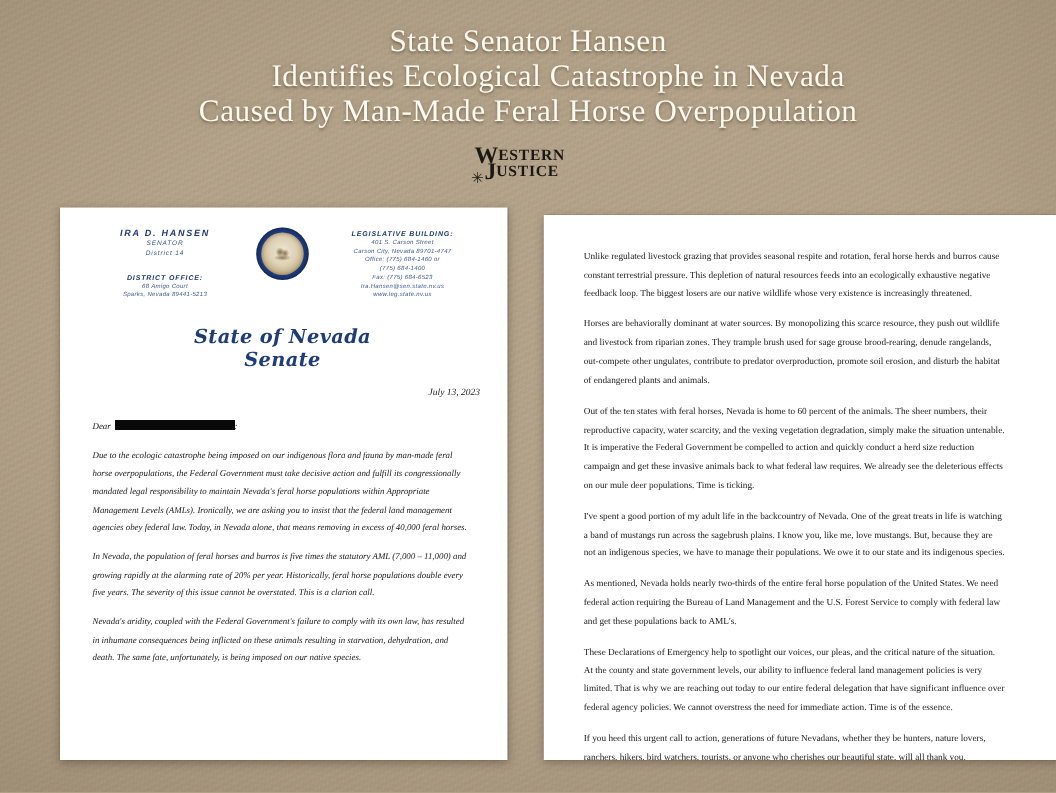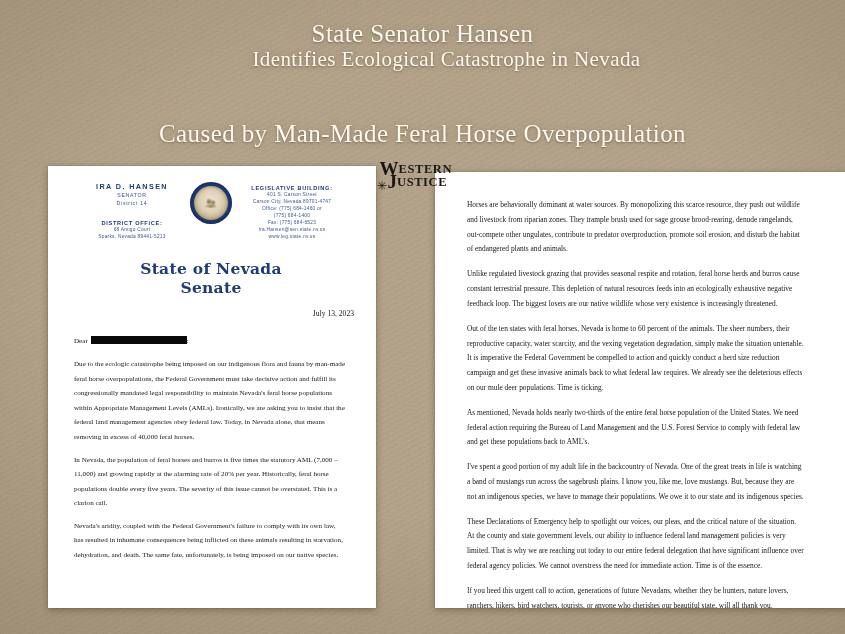--- a/index.html
+++ b/index.html
@@ -45,22 +45,22 @@
   }
   .headline {
     color: #fdfaf2;
     font-family: "Liberation Serif", serif;
     font-weight: 400;
     letter-spacing: .4px;
     text-shadow: 0 1px 2px rgba(80,60,38,.50), 0 0 8px rgba(120,98,70,.28);
     line-height: 1.12;
   }
   #title-line-1 { font-size: 25px; padding-top: 20px; }
-  #title-line-2 { font-size: 21px; padding-left: 48px; }
-  #title-line-3 { font-size: 25px; margin-top: 48px; }
+  #title-line-2 { font-size: 25px; padding-left: 48px; }
+  #title-line-3 { font-size: 25px; }
 
   
   #logo {
     margin: 7px auto 0;
     width: 110px; height: 40px;
     position: relative;
     color: #1b1814;
     font-family: "Liberation Serif", serif;
     text-align: left;
   }
@@ -81,21 +81,21 @@
     font-size: 12px; line-height: 11px; text-align: center;
   }
 
   
   .page {
     position: absolute;
     background: #ffffff;
     box-shadow: 0 2px 7px rgba(60,44,26,.40), 0 0 1px rgba(0,0,0,.30);
     overflow: hidden;
   }
-  #page-left  { left: 48px;  top: 166px; width: 328px; height: 442px; }
+  #page-left  { left: 48px;  top: 166px; width: 358px; height: 442px; font-style: italic; }
   #page-right { left: 435px; top: 172px; width: 415px; height: 436px; }
 
   .page-inner-left  { padding: 14px 22px 0 20px; }
   .page-inner-right { padding: 16px 46px 0 32px; }
 
   
   #letterhead {
     position: relative;
     height: 74px;
   }
@@ -249,23 +249,23 @@
       <p class="para">Nevada's aridity, coupled with the Federal Government's failure to comply with its own law, has resulted in inhumane consequences being inflicted on these animals resulting in starvation, dehydration, and death. The same fate, unfortunately, is being imposed on our native species.</p>
 
     </div>
   </div>
 </div>
 
 <div class="page" id="page-right">
   <div class="page-inner-right">
     <div class="body-text" id="body-right">
 
+      <p class="para">Unlike regulated livestock grazing that provides seasonal respite and rotation, feral horse herds and burros cause constant terrestrial pressure. This depletion of natural resources feeds into an ecologically exhaustive negative feedback loop. The biggest losers are our native wildlife whose very existence is increasingly threatened.</p>
       <p class="para">Horses are behaviorally dominant at water sources. By monopolizing this scarce resource, they push out wildlife and livestock from riparian zones. They trample brush used for sage grouse brood-rearing, denude rangelands, out-compete other ungulates, contribute to predator overproduction, promote soil erosion, and disturb the habitat of endangered plants and animals.</p>
-      <p class="para">Unlike regulated livestock grazing that provides seasonal respite and rotation, feral horse herds and burros cause constant terrestrial pressure. This depletion of natural resources feeds into an ecologically exhaustive negative feedback loop. The biggest losers are our native wildlife whose very existence is increasingly threatened.</p>
       <p class="para">Out of the ten states with feral horses, Nevada is home to 60 percent of the animals. The sheer numbers, their reproductive capacity, water scarcity, and the vexing vegetation degradation, simply make the situation untenable. It is imperative the Federal Government be compelled to action and quickly conduct a herd size reduction campaign and get these invasive animals back to what federal law requires. We already see the deleterious effects on our mule deer populations. Time is ticking.</p>
+      <p class="para">I've spent a good portion of my adult life in the backcountry of Nevada. One of the great treats in life is watching a band of mustangs run across the sagebrush plains. I know you, like me, love mustangs. But, because they are not an indigenous species, we have to manage their populations. We owe it to our state and its indigenous species.</p>
       <p class="para">As mentioned, Nevada holds nearly two-thirds of the entire feral horse population of the United States. We need federal action requiring the Bureau of Land Management and the U.S. Forest Service to comply with federal law and get these populations back to AML's.</p>
-      <p class="para">I've spent a good portion of my adult life in the backcountry of Nevada. One of the great treats in life is watching a band of mustangs run across the sagebrush plains. I know you, like me, love mustangs. But, because they are not an indigenous species, we have to manage their populations. We owe it to our state and its indigenous species.</p>
       <p class="para">These Declarations of Emergency help to spotlight our voices, our pleas, and the critical nature of the situation. At the county and state government levels, our ability to influence federal land management policies is very limited. That is why we are reaching out today to our entire federal delegation that have significant influence over federal agency policies. We cannot overstress the need for immediate action. Time is of the essence.</p>
       <p class="para">If you heed this urgent call to action, generations of future Nevadans, whether they be hunters, nature lovers, ranchers, hikers, bird watchers, tourists, or anyone who cherishes our beautiful state, will all thank you.</p>
 
     </div>
   </div>
 </div>
 
 </body></html>

